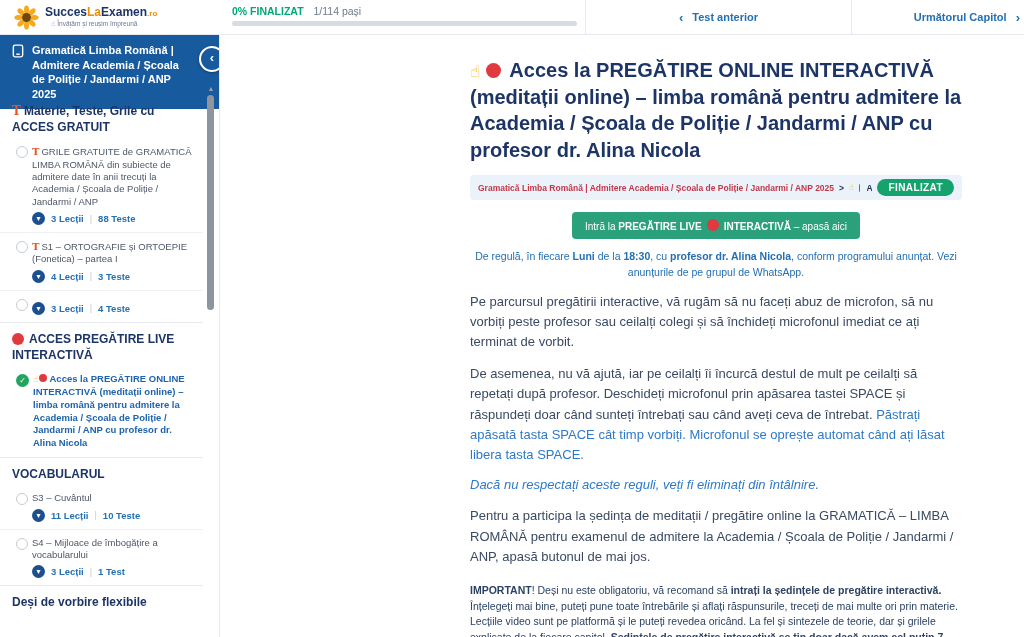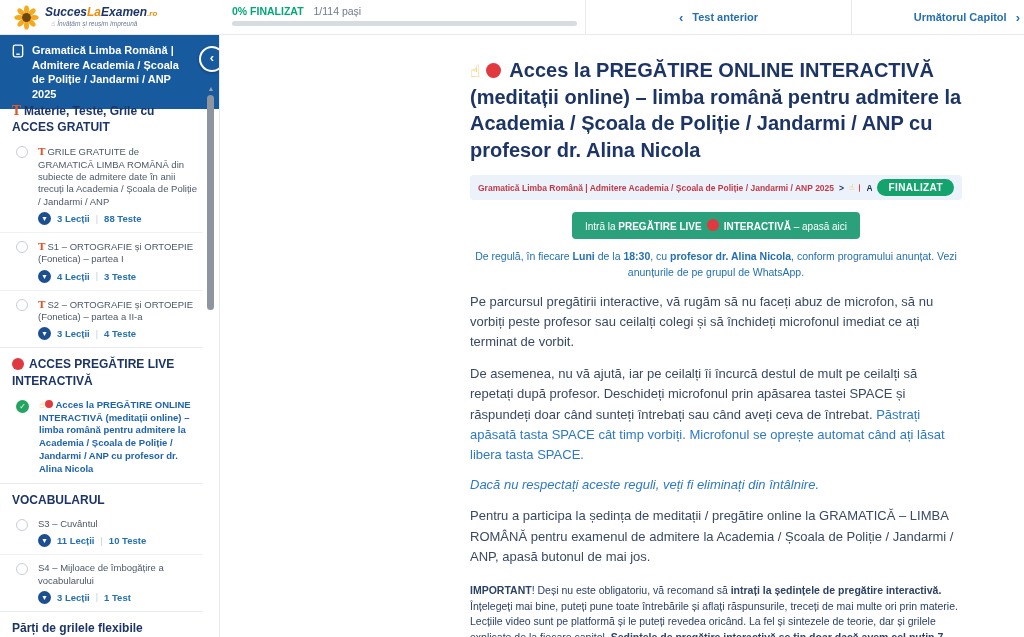--- a/index.html
+++ b/index.html
@@ -3,21 +3,21 @@
 <meta charset="utf-8">
 <style>
   * { margin:0; padding:0; box-sizing:border-box; }
   html,body { width:1024px; height:637px; overflow:hidden; background:#fff;
               font-family:"Liberation Sans","DejaVu Sans",sans-serif; }
   .page { position:relative; width:1024px; height:637px; overflow:hidden; background:#fff; }
 
   
   .topbar { height:35px; display:flex; align-items:stretch; background:#fff; border-bottom:1px solid #e6e9ef; }
   .brand { width:220px; flex:none; display:flex; align-items:center; gap:6px; padding-left:14px; }
-  .brand-text { line-height:1.1;font-style:italic; }
+  .brand-text { line-height:1.1; }
   .brand-name { font-size:12px; font-weight:bold; color:#1d3566; }
   .brand-la, .brand-tld { color:#f08c00; }
   .brand-tld { font-size:8px; }
   .brand-tagline { font-size:6.5px; color:#6b7a99; margin-top:1px; padding-left:6px; }
   .tagline-icon { color:#8a96ad; font-size:7px; margin-right:2px; }
   .progress-sec { width:365px; flex:none; padding:5px 0 0 12px; }
   .progress-labels { font-size:10.5px; }
   .progress-pct { color:#00a878; font-weight:bold; }
   .progress-steps { color:#707a8a; margin-left:7px; }
   .progress-track { margin-top:4px; width:345px; height:5px; background:#d7dbe2; border-radius:3px; overflow:hidden; }
@@ -41,21 +41,21 @@
                   box-shadow:0 1px 3px rgba(0,0,0,.3); padding-bottom:2px; }
   .nav-list { position:absolute; top:60px; left:0; right:0; bottom:0; overflow:hidden; padding-right:16px; }
   .group { border-top:1px solid #e7ebf1; }
   .group:first-child { border-top:none; }
   .group-header { padding:8px 12px 3px; font-size:12px; font-weight:bold; color:#1d3566; line-height:1.35; }
   .t-icon { color:#e2572a; font-weight:bold; font-family:"DejaVu Serif",serif; margin-right:3px; }
   .t-icon.sm { font-size:10px; margin-right:2px; }
   .red-dot { display:inline-block; width:12px; height:12px; border-radius:50%; background:#e0393f;
              vertical-align:-2px; margin-right:5px; }
   .red-dot.sm { width:8px; height:8px; vertical-align:0; margin-right:2px; }
-  .item { display:flex; gap:10px; padding:7px 6px 7px 16px; cursor:pointer; }
+  .item { display:flex; gap:4px; padding:7px 6px 7px 16px; cursor:pointer; }
   .item + .item { border-top:1px solid #eef1f6; }
   .radio { width:12px; height:12px; border:1.5px solid #c6ccd6; border-radius:50%; background:#fff;
            flex:none; margin-top:1px; }
   .check-circle { width:13px; height:13px; border-radius:50%; background:#23a45f; color:#fff; flex:none;
                   display:flex; align-items:center; justify-content:center; font-size:8px; margin-top:1px; }
   .item-body { min-width:0; }
   .item-title { font-size:9.5px; color:#4d5868; line-height:1.3; }
   .item-title.active-title { font-weight:bold; color:#1e63ad; line-height:1.35; }
   .hand-icon { color:#f3b229; }
   .item-title .hand-icon { font-size:9px; margin-right:1px; }
@@ -180,21 +180,20 @@
                 </span>
               <span class="meta-link">4 Lecții</span>
               <span class="meta-sep">|</span>
               <span class="meta-link">3 Teste</span>
             </div>
           </div>
         </div>
         <div class="item">
           <span class="radio"></span>
           <div class="item-body">
-            <div class="item-title"><span class="t-icon sm">T</span><span>S2 – ORTOGRAFIE și ORTOEPIE (Fonetica) – partea a II-a</span></div>
             <div class="item-meta">
               <span class="chev-circle">
                   <span>▾</span>
                 </span>
               <span class="meta-link">3 Lecții</span>
               <span class="meta-sep">|</span>
               <span class="meta-link">4 Teste</span>
             </div>
           </div>
         </div>
@@ -238,21 +237,21 @@
                 </span>
               <span class="meta-link">3 Lecții</span>
               <span class="meta-sep">|</span>
               <span class="meta-link">1 Test</span>
             </div>
           </div>
         </div>
       </div>
 
       <div class="group">
-        <div class="group-header"><span>Părți de grilele flexibile</span></div>
+        <div class="group-header"><span>Deși de vorbire flexibile</span></div>
 
       </div>
 
     </div>
 
     <div class="side-scrollbar">
       <div class="scroll-arrow">▲</div>
       <div class="scroll-thumb"></div>
     </div>
   </aside>

